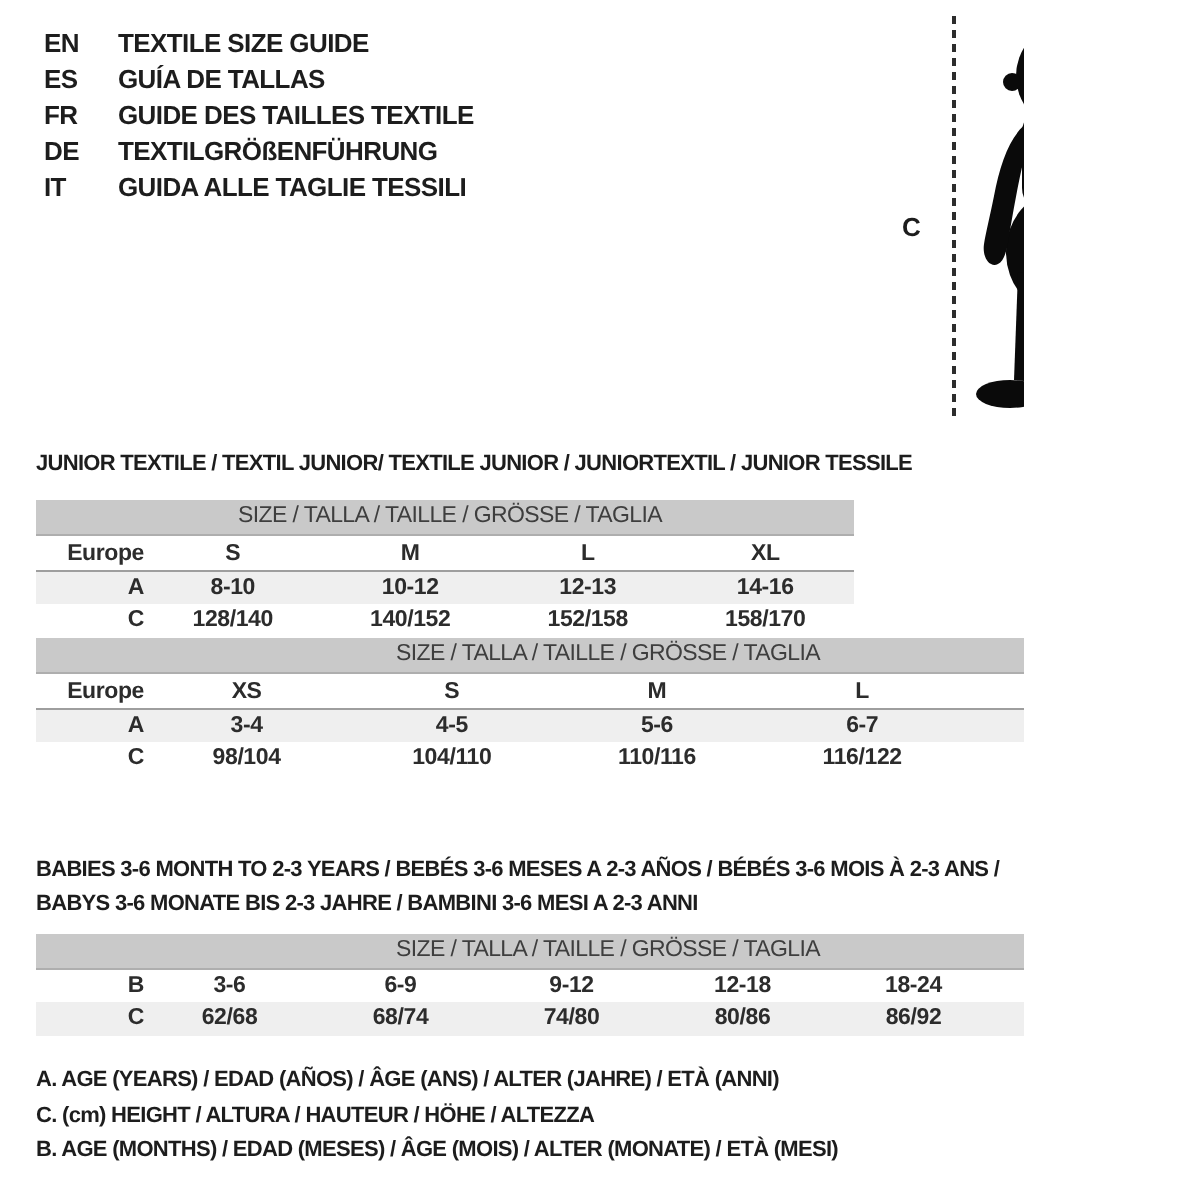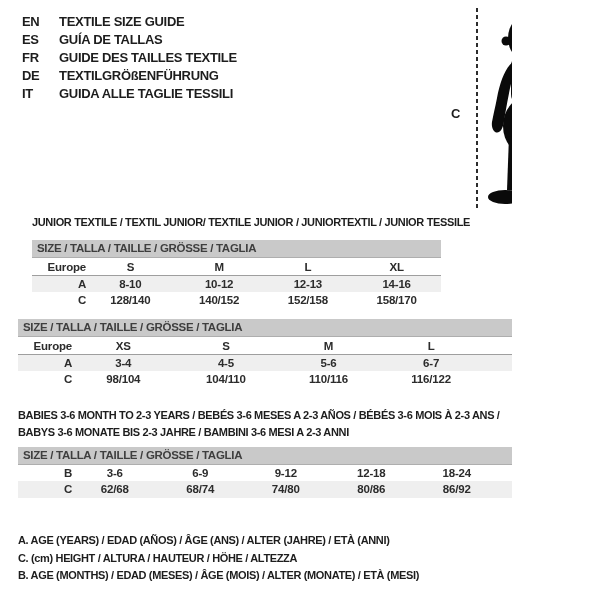--- a/index.html
+++ b/index.html
@@ -21,29 +21,29 @@
 
   
   .figure{position:absolute;left:445px;top:6px;width:155px;height:210px;}
   .measure-label{position:absolute;left:6px;top:100px;font-size:13px;font-weight:bold;}
   .dotted-line{position:absolute;left:31px;top:2px;width:2px;height:203px;
     background:repeating-linear-gradient(to bottom,#2c2c2c 0 4px,transparent 4px 7px);}
   .silhouette{position:absolute;left:42px;top:2px;}
 
   
   .section{position:absolute;left:18px;}
-  .s1{top:214px;width:409px;margin-left:14px;}
+  .s1{top:224px;width:409px;}
   .s2{top:319px;width:567px;}
-  .s3{top:407px;width:567px;}
+  .s3{top:427px;width:567px;}
   .table-title{font-size:11px;font-weight:bold;line-height:17px;letter-spacing:-0.35px;white-space:nowrap;margin-bottom:9px;}
   .s3 .title-block{margin-bottom:6px;}
   .s3 .table-title{margin-bottom:0;}
   .size-bar{height:18px;line-height:17px;background:var(--c-bar);color:var(--c-bar-text);
-    font-size:11.5px;font-weight:bold;letter-spacing:-0.3px;padding-left:5px;
-    border-bottom:1px solid #aeaeae;}
+    font-size:11.5px;font-weight:normal;letter-spacing:-0.3px;padding-left:5px;
+    border-bottom:1px solid #aeaeae;text-align:center;}
   .t-row{display:flex;font-size:11.5px;font-weight:bold;letter-spacing:-0.2px;color:#2c2c2c;}
   .t-row .t-label{flex:0 0 54px;padding-left:5px;text-align:right;}
   .t-row .t-cell{flex:1;text-align:center;}
   .r-header{height:18px;line-height:18px;border-bottom:1px solid #9e9e9e;}
   .r-data{height:16px;line-height:16px;}
   .r-data:last-child{height:17px;line-height:17px;}
   .shaded{background:var(--c-shade);}
 
   
   .footnotes{position:absolute;left:18px;top:532px;}

